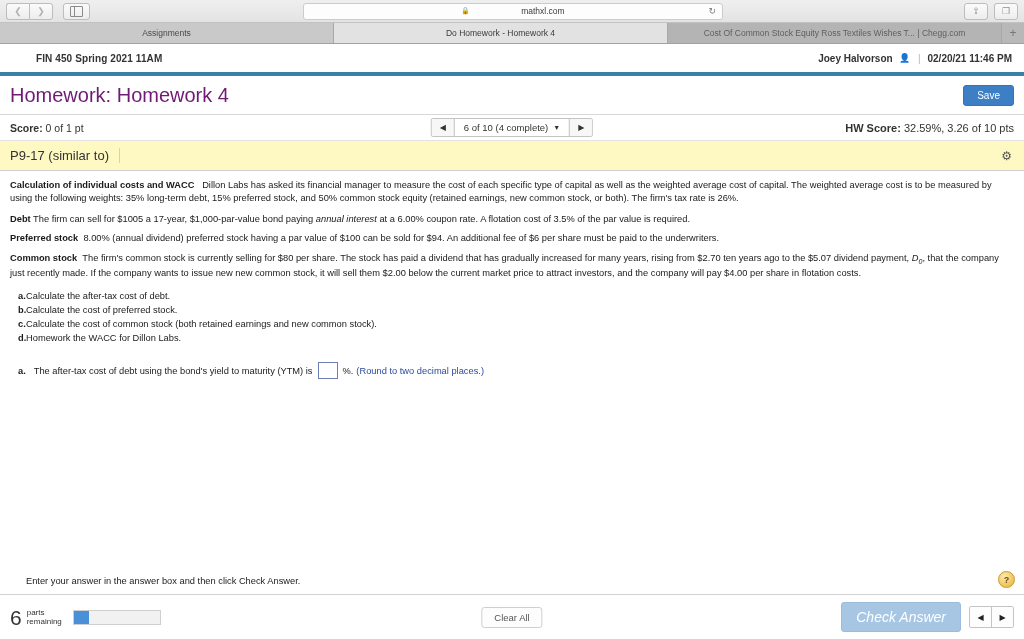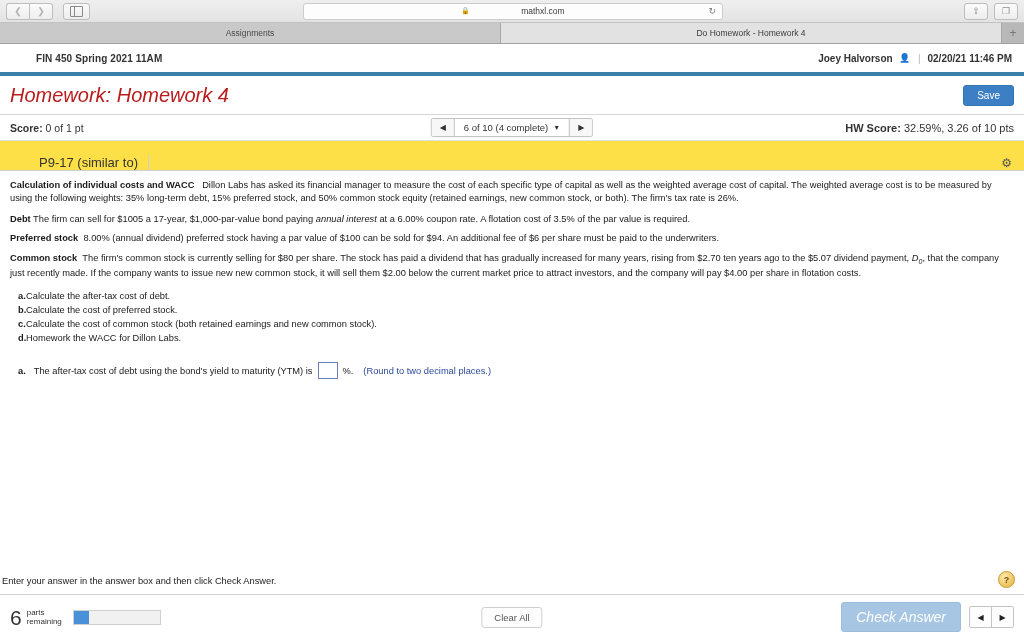--- a/index.html
+++ b/index.html
@@ -72,21 +72,21 @@
   .mx-course{letter-spacing:.1px;}
   .mx-topright{margin-left:auto;display:flex;align-items:center;gap:7px;font-size:10px;font-weight:bold;color:#333;}
   .user-icon{font-size:9px;color:#444;}
   .sep{color:#b5b5b5;font-weight:normal;}
   .teal-rule{height:4px;min-height:4px;background:#3a80a8;}
 
   .hw-title-row{
     height:38px;min-height:38px;display:flex;align-items:center;padding:0 10px;
     border-bottom:1px solid #d8d8d8;background:#fff;
   }
-  .hw-title{font-size:20px;color:#b91c1c;font-weight:normal;font-style:italic;}
+  .hw-title{font-size:20px;color:#701a75;font-weight:normal;}
   .save-btn{
     margin-left:auto;background:#3c7fc4;color:#fff;border:1px solid #3574b3;
     border-radius:3px;font-size:10px;padding:4px 13px;cursor:pointer;
   }
 
   .score-row{
     height:25px;min-height:25px;display:flex;align-items:center;padding:0 10px;
     background:#fff;border-bottom:1px solid #e2e2e2;position:relative;
     font-size:10.5px;color:#333;
   }
@@ -102,23 +102,22 @@
   }
   .navpill .arrow.l{border-right:1px solid #c4c4c4;}
   .navpill .arrow.r{border-left:1px solid #c4c4c4;}
   .navpill .label{
     display:flex;align-items:center;gap:5px;padding:0 9px;font-size:9.5px;color:#333;cursor:pointer;
   }
   .caret{font-size:7px;}
   .hwscore{margin-left:auto;font-size:11px;color:#333;text-align:center;}
 
   .prob-tab-row{
-    height:29px;min-height:29px;display:flex;align-items:flex-end;background:#fde047;
+    height:29px;min-height:29px;display:flex;align-items:center;background:#fef9c3;
     border-bottom:1px solid #d0d0d0;
-    padding-left:29px;
   }
   .prob-tab{
     display:flex;align-items:center;padding:0 10px;font-size:13px;color:#333;
     border-right:1px solid #cfcfcf;
   }
   .gear{margin-left:auto;display:flex;align-items:center;padding-right:12px;font-size:12px;color:#555;cursor:pointer;}
 
   
   .content{flex:1;background:#fff;padding:8px 10px 0 10px;overflow:hidden;position:relative;}
   .p{font-size:9.3px;line-height:1.45;color:#1a1a1a;margin:0 0 7px 0;}
@@ -128,25 +127,25 @@
   .sub{font-size:7px;vertical-align:sub;font-style:italic;}
   .listblock{margin:10px 0 0 0;padding:0;}
   .litem{font-size:9.3px;line-height:1.5;color:#1a1a1a;display:flex;}
   .litem .lt{font-weight:bold;width:16px;padding-left:8px;box-sizing:border-box;}
   .qrow{margin-top:16px;display:flex;align-items:center;font-size:9.3px;color:#1a1a1a;gap:3px;}
   .qrow .lt{font-weight:bold;padding-left:8px;margin-right:5px;}
   .ansbox{
     display:inline-block;width:14px;height:13px;border:1px solid #6b7fb5;
     background:#fff;vertical-align:middle;margin:0 2px;cursor:text;
   }
-  .hint{color:#2b4a9b;margin-left:7px;}
+  .hint{color:#2b4a9b;}
 
   
   .foot-msg{
-    height:26px;min-height:26px;display:flex;align-items:center;padding:0 2px;
+    height:26px;min-height:26px;display:flex;align-items:center;padding:0 26px;
     font-size:9.3px;color:#222;border-top:1px solid #ffffff;position:relative;
   }
   .help-badge{
     position:absolute;right:9px;top:3px;width:15px;height:15px;border-radius:50%;
     background:radial-gradient(circle at 35% 30%,#ffe9a8,#e3b23c);
     border:1px solid #c79a2e;color:#6b4c08;font-size:9px;font-weight:bold;
     display:flex;align-items:center;justify-content:center;cursor:pointer;
   }
   .footbar{
     height:44px;min-height:44px;border-top:1px solid #d2d2d2;background:#fff;
@@ -206,20 +205,21 @@
       </div>
       <div class="rt">
         <span>❐</span>
       </div>
     </div>
   </div>
 
   <div class="tabstrip">
     <div class="tab">Assignments</div>
     <div class="tab active">Do Homework - Homework 4</div>
+    <div class="tab dim">Cost Of Common Stock Equity Ross Textiles Wishes T... | Chegg.com</div>
     <div class="tab-add">+</div>
   </div>
 
   <div class="mx-topbar">
     <span class="mx-course">FIN 450 Spring 2021 11AM</span>
     <div class="mx-topright">
       <span>Joey Halvorson</span>
       <span class="user-icon">👤</span>
       <span class="sep">|</span>
       <span>02/20/21 11:46 PM</span>

